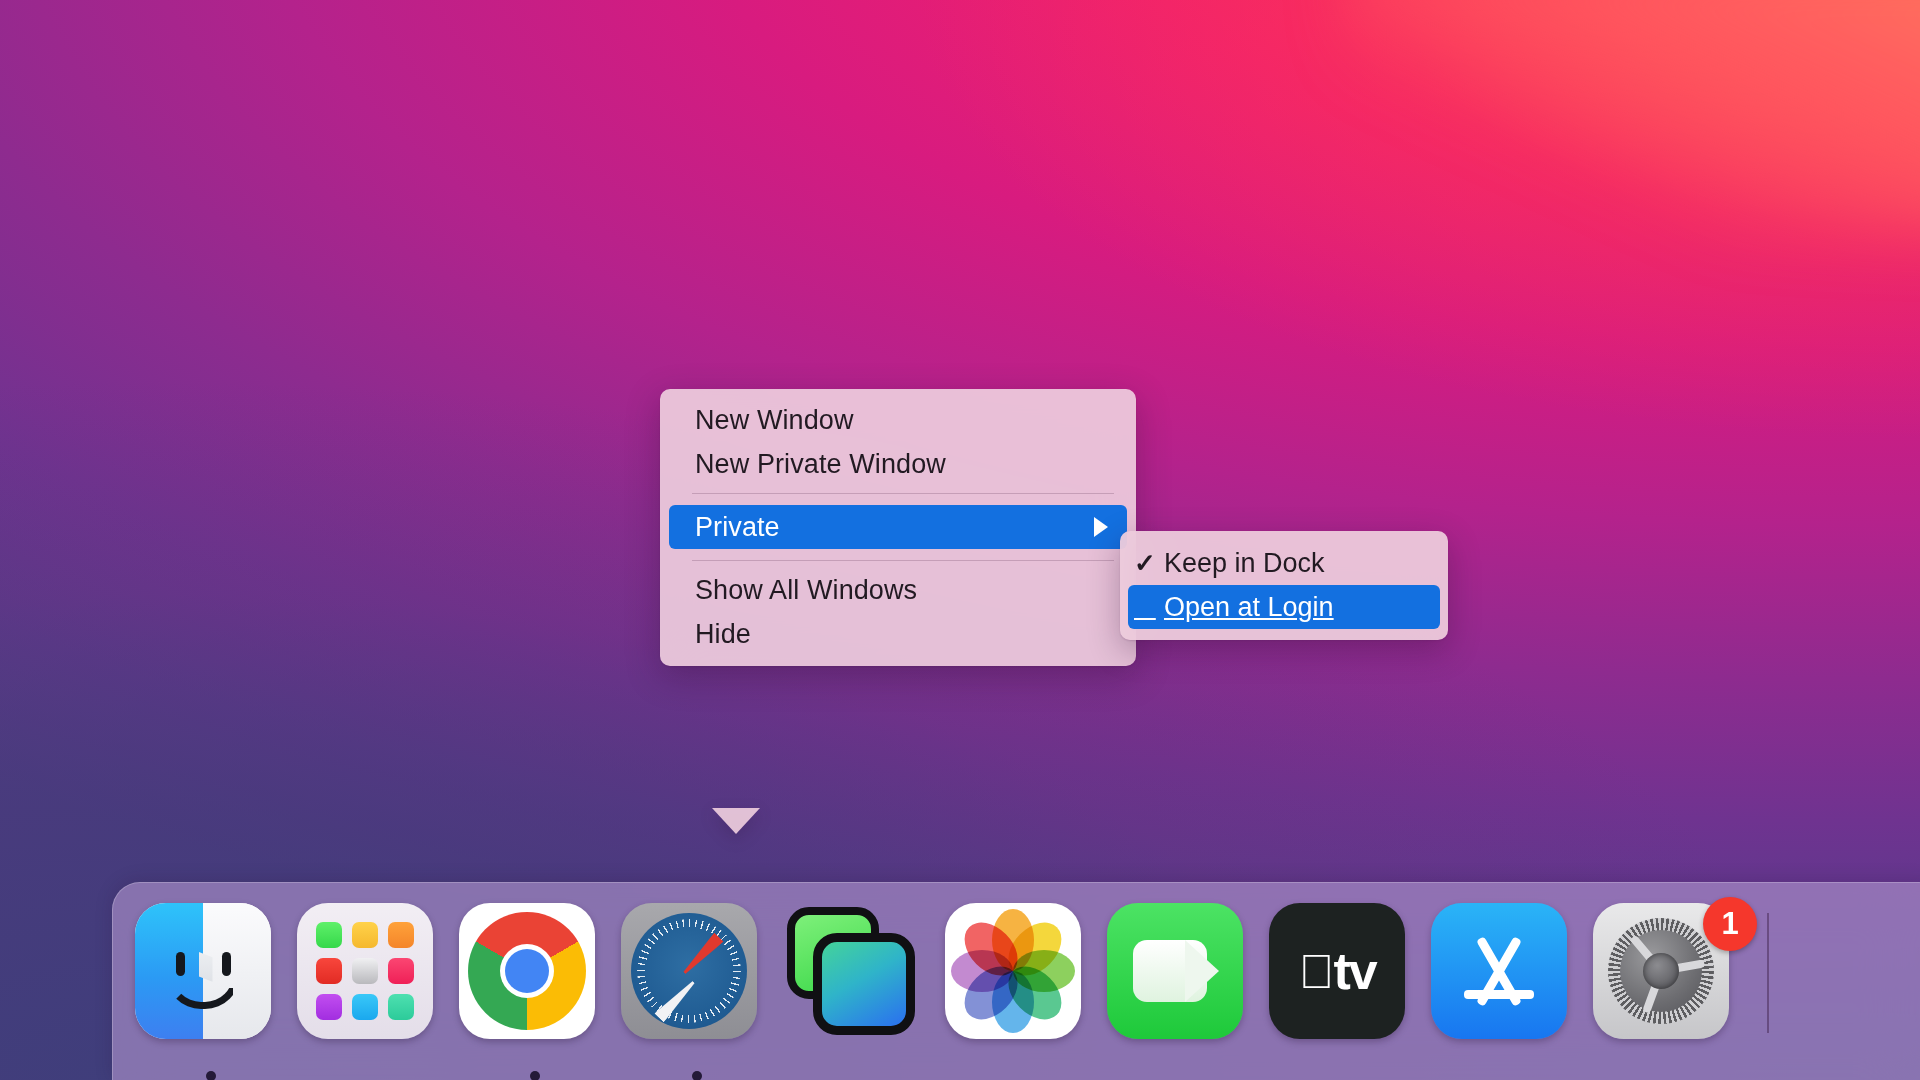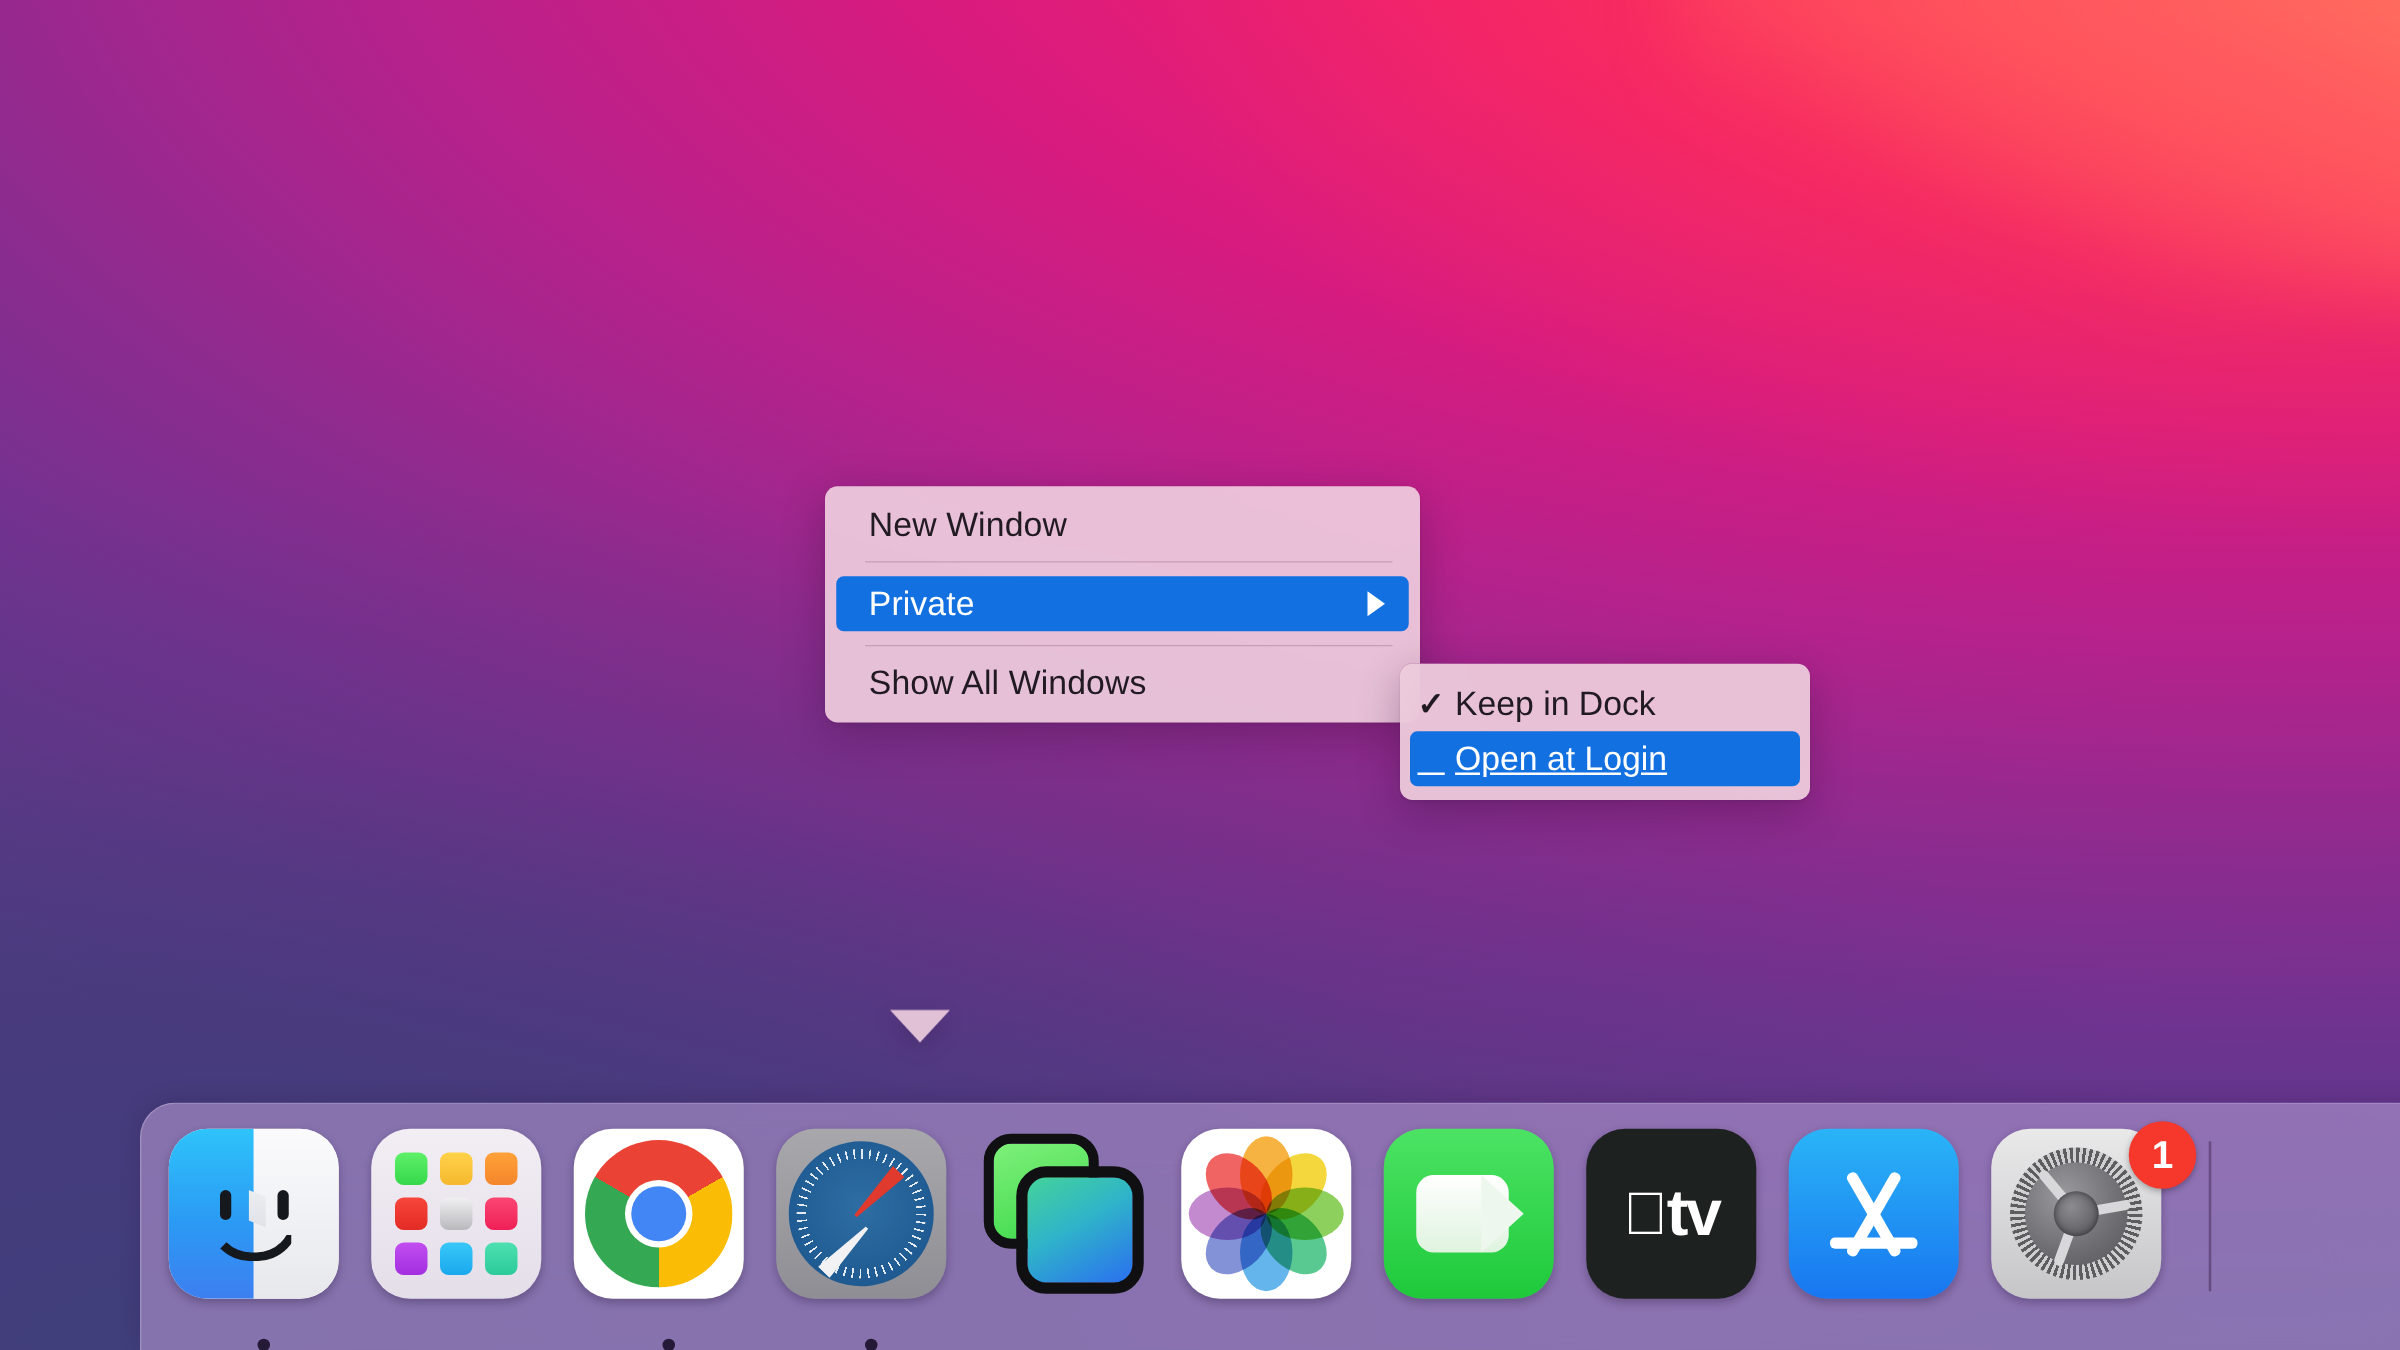--- a/index.html
+++ b/index.html
@@ -298,36 +298,42 @@
 </div>
 
 <div id="menu-tail"></div>
 
 <div id="context-menu">
 
   <div class="menu-item">
     <span class="label">New Window</span>
   </div>
 
+  <div class="menu-item">
+    <span class="label">New Private Window</span>
+  </div>
 
   <div class="menu-sep"></div>
   <div class="menu-gap-top"></div>
 
   <div class="menu-item highlight">
     <span class="label">Private</span>
     <span class="submenu-arrow"></span>
   </div>
 
   <div class="menu-gap-bot"></div>
   <div class="menu-sep"></div>
 
   <div class="menu-item">
     <span class="label">Show All Windows</span>
   </div>
 
+  <div class="menu-item">
+    <span class="label">Hide</span>
+  </div>
 
 
 </div>
 
 <div id="submenu">
 
   <div class="sub-item">
     <span class="check-slot">✓</span>
     <span class="label">Keep in Dock</span>
   </div>

